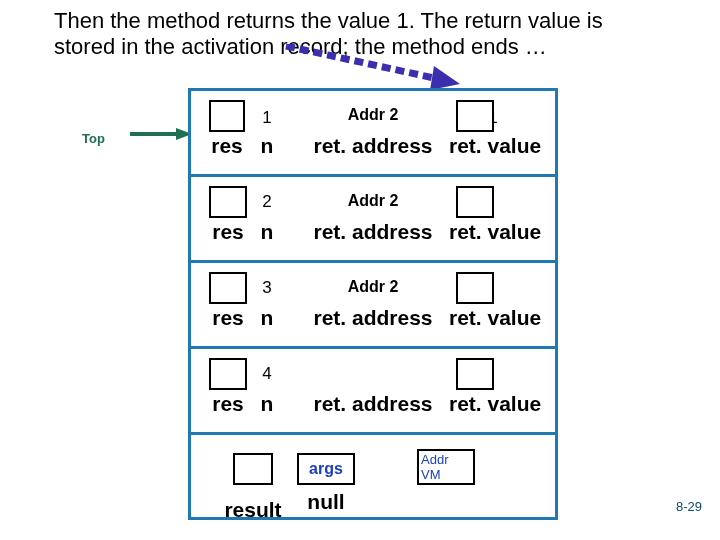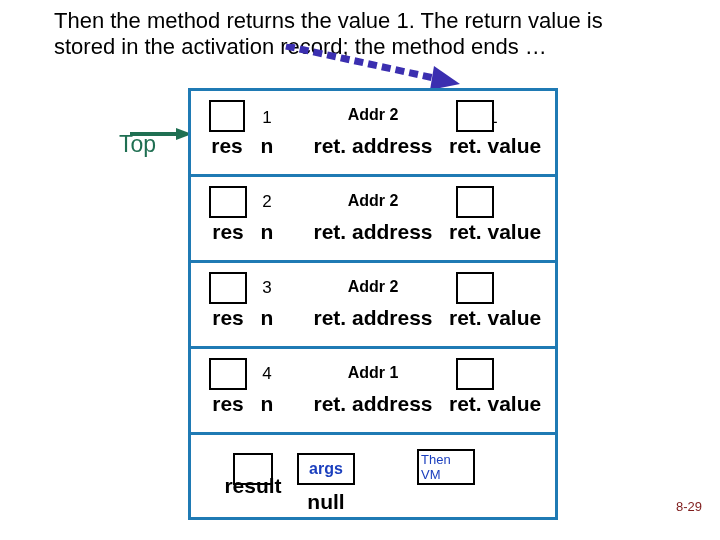--- a/index.html
+++ b/index.html
@@ -59,40 +59,39 @@
     color:#000000;
     line-height:1;
     white-space:nowrap;
   }
   .lbl.small{font-size:13px;}
 
   
   .top-label{
     position:absolute;
     left:82px; top:131px;
-    font-size:23px;
-    font-weight:normal;
+    font-size:13px;
+    font-weight:bold;
     color:#1f6f52;
-    margin-left:37px;
   }
   .arrow-green{
     position:absolute;
     left:130px; top:128px;
     width:62px; height:12px;
   }
   .dotted-arrow{
     position:absolute;
     left:284px; top:44px;
     width:200px; height:52px;
   }
   .pagenum{
     position:absolute;
     right:18px; bottom:26px;
     font-size:13px;
-    color:#7f1d1d;
+    color:#0c4a6e;
   }
 </style>
 </head>
 <body>
 
 <div class="title">
   <div>Then the method returns the value 1. The return value is</div>
   <div>stored in the activation record; the method ends …</div>
 </div>
 
@@ -159,36 +158,35 @@
   </div>
 
   <div class="frame">
     <div class="cell box" style="left:18px;top:9px;width:38px;height:32px;"></div>
     <div class="cell val" style="left:18px;top:18px;width:38px;"></div>
     <div class="cell lbl" style="left:14px;top:44px;width:46px;">res</div>
 
     <div class="cell val" style="left:58px;top:16px;width:36px;">4</div>
     <div class="cell lbl" style="left:58px;top:44px;width:36px;">n</div>
 
-    <div class="cell lbl" style="left:104px;top:16px;width:156px;font-size:16px;">Addr 1</div>
     <div class="cell lbl" style="left:104px;top:44px;width:156px;">ret. address</div>
 
     <div class="cell box" style="left:265px;top:9px;width:38px;height:32px;"></div>
     <div class="cell val" style="left:265px;top:18px;width:38px;"></div>
     <div class="cell lbl" style="left:258px;top:44px;width:92px;">ret. value</div>
   </div>
 
   <div class="frame last">
     <div class="cell box" style="left:42px;top:18px;width:40px;height:32px;"></div>
     <div class="cell val" style="left:42px;top:27px;width:40px;"></div>
-    <div class="cell lbl" style="left:30px;top:40px;width:64px;">result</div>
+    <div class="cell lbl" style="left:30px;top:64px;width:64px;">result</div>
 
     <div class="cell box" style="left:106px;top:18px;width:58px;height:32px;"></div>
     <div class="cell val" style="left:106px;top:26px;width:58px;color:#1b3fbe;font-weight:bold;font-size:16px;">args</div>
     <div class="cell lbl" style="left:106px;top:56px;width:58px;">null</div>
 
     <div class="cell box" style="left:226px;top:14px;width:58px;height:36px;"></div>
-    <div class="cell lbl small" style="left:230px;top:18px;width:56px;text-align:left;color:#1b3fbe;font-weight:normal;">Then</div>
+    <div class="cell lbl small" style="left:230px;top:18px;width:56px;text-align:left;color:#1b3fbe;font-weight:normal;">Addr</div>
     <div class="cell lbl small" style="left:230px;top:33px;width:56px;text-align:left;color:#1b3fbe;font-weight:normal;">VM</div>
   </div>
 </div>
 
 <div class="pagenum">8-29</div>
 
 </body></html>

